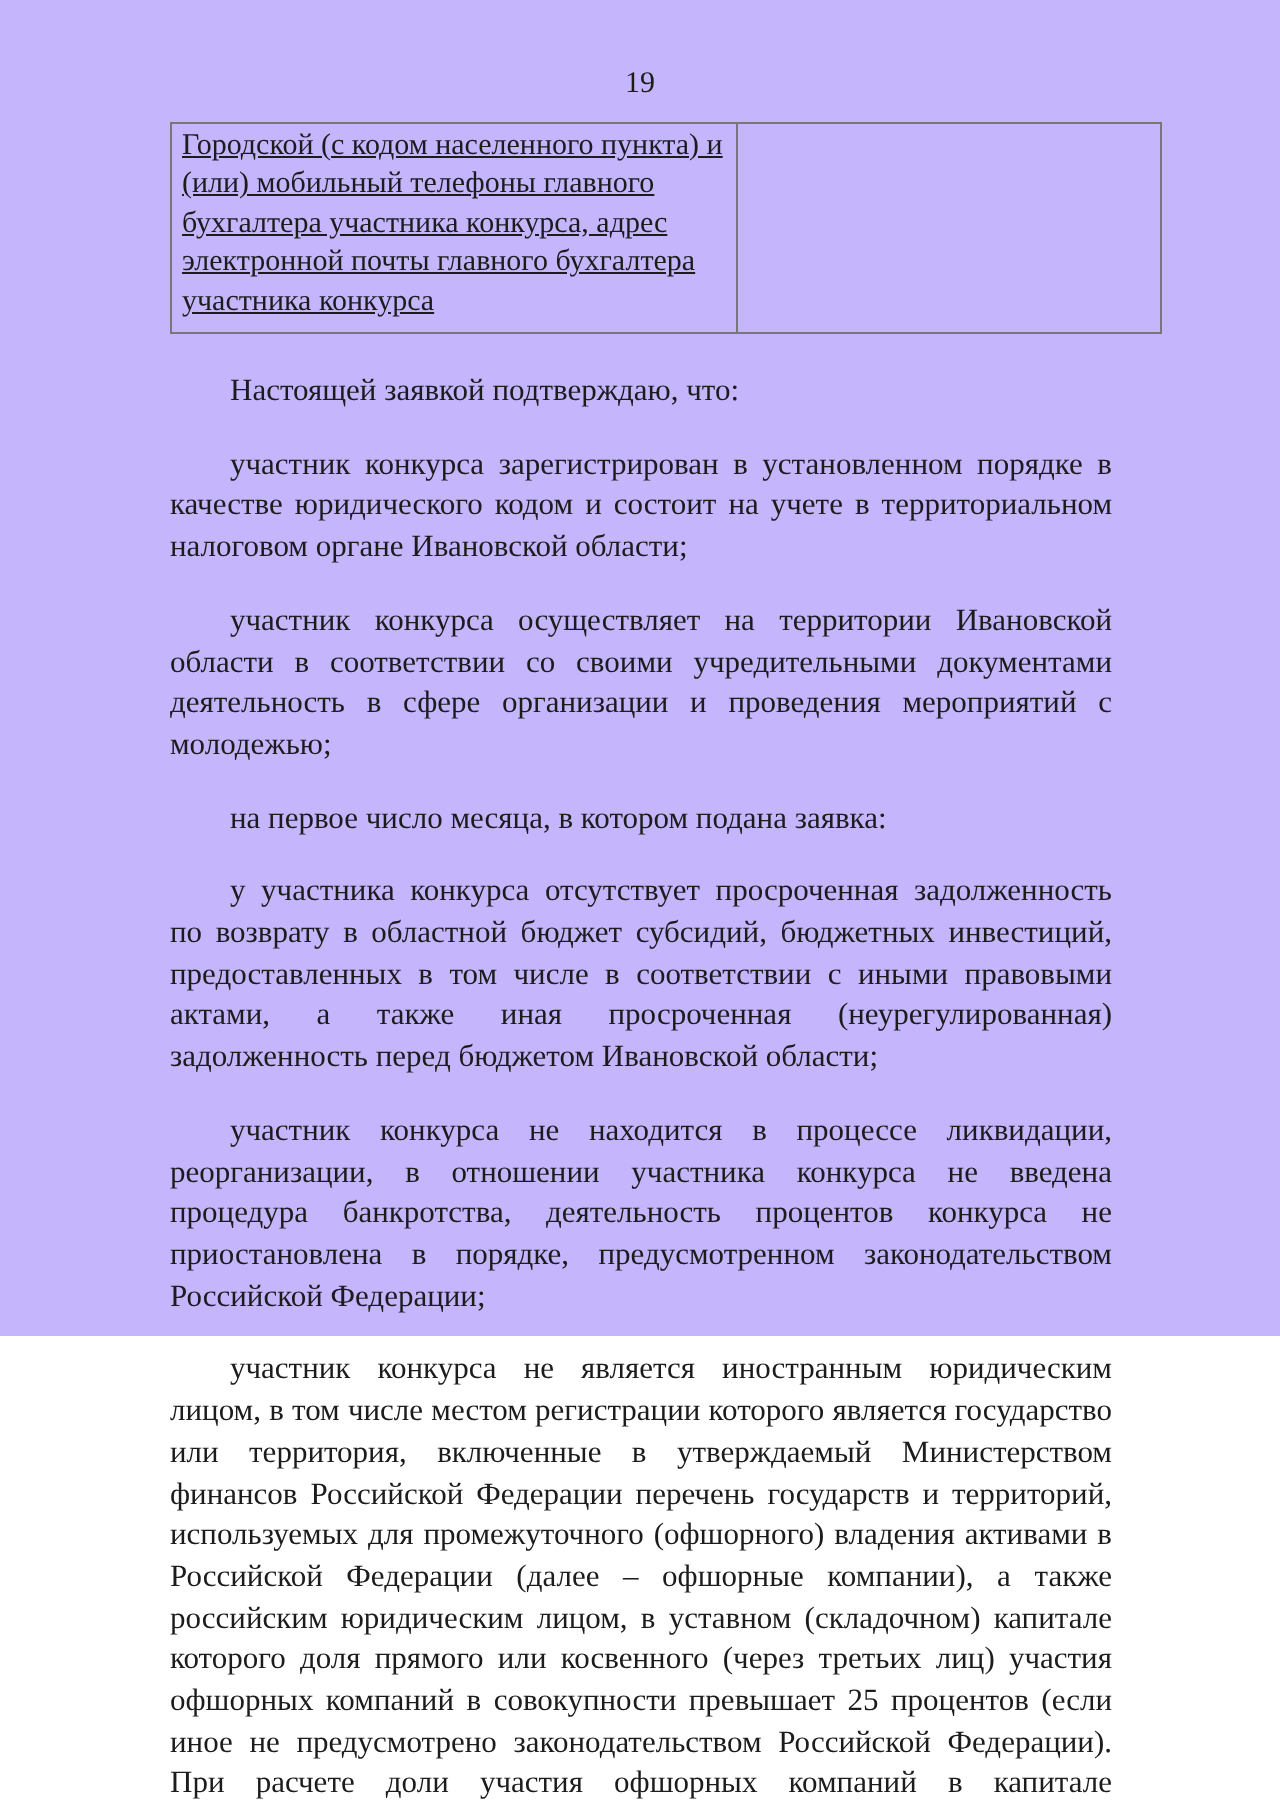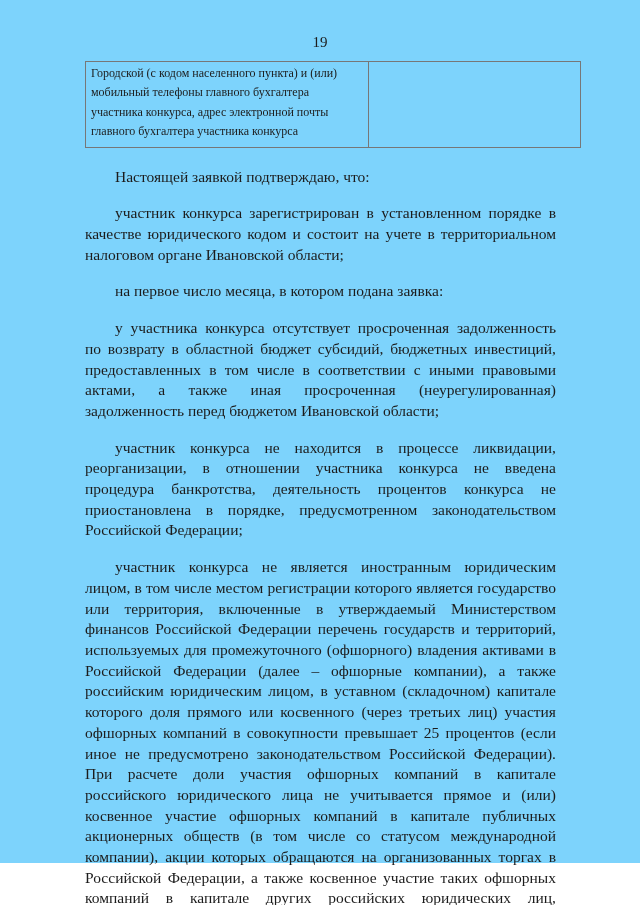--- a/index.html
+++ b/index.html
@@ -10,42 +10,43 @@
   body {
     width: 640px;
     height: 905px;
     overflow: hidden;
     font-family: "Liberation Serif", "DejaVu Serif", serif;
     color: #1c1c1c;
   }
   .page {
     position: relative;
     width: 640px;
-    height: 863px;
-    background: #7dd3fc;
+    height: 668px;
+    background: #c4b5fd;
   }
   .page-number {
     padding-top: 33px;
     width: 640px;
     text-align: center;
     font-size: 15px;
     line-height: 19px;
   }
   .doc-table {
     margin: 9px 0 0 85px;
     width: 495px;
     border-collapse: collapse;
     table-layout: fixed;
   }
   .doc-table td {
     border: 1px solid #777777;
     vertical-align: top;
     padding: 2px 6px 5px 5px;
-    font-size: 12px;
+    font-size: 15px;
     line-height: 19.4px;
+    text-decoration: underline;
   }
   .doc-table .label-col { width: 283px; }
   .doc-table .value-col { width: 212px; }
   .body-text {
     margin: 19px 0 0 69px;
     width: 503px;
     font-size: 15.5px;
     line-height: 20.7px;
     text-align: justify;
   }
@@ -70,19 +71,20 @@
       <tr>
         <td>Городской (с кодом населенного пункта) и (или) мобильный телефоны главного бухгалтера участника конкурса, адрес электронной почты главного бухгалтера участника конкурса</td>
         <td></td>
       </tr>
     </tbody>
   </table>
 
   <div class="body-text">
     <p>Настоящей заявкой подтверждаю, что:</p>
     <p>участник конкурса зарегистрирован в установленном порядке в качестве юридического кодом и состоит на учете в территориальном налоговом органе Ивановской области;</p>
+    <p>участник конкурса осуществляет на территории Ивановской области в соответствии со своими учредительными документами деятельность в сфере организации и проведения мероприятий с молодежью;</p>
     <p>на первое число месяца, в котором подана заявка:</p>
     <p>у участника конкурса отсутствует просроченная задолженность по возврату в областной бюджет субсидий, бюджетных инвестиций, предоставленных в том числе в соответствии с иными правовыми актами, а также иная просроченная (неурегулированная) задолженность перед бюджетом Ивановской области;</p>
     <p>участник конкурса не находится в процессе ликвидации, реорганизации, в отношении участника конкурса не введена процедура банкротства, деятельность процентов конкурса не приостановлена в порядке, предусмотренном законодательством Российской Федерации;</p>
     <p>участник конкурса не является иностранным юридическим лицом, в том числе местом регистрации которого является государство или территория, включенные в утверждаемый Министерством финансов Российской Федерации перечень государств и территорий, используемых для промежуточного (офшорного) владения активами в Российской Федерации (далее – офшорные компании), а также российским юридическим лицом, в уставном (складочном) капитале которого доля прямого или косвенного (через третьих лиц) участия офшорных компаний в совокупности превышает 25 процентов (если иное не предусмотрено законодательством Российской Федерации). При расчете доли участия офшорных компаний в капитале российского юридического лица не учитывается прямое и (или) косвенное участие офшорных компаний в капитале публичных акционерных обществ (в том числе со статусом международной компании), акции которых обращаются на организованных торгах в Российской Федерации, а также косвенное участие таких офшорных компаний в капитале других российских юридических лиц, реализованное через участие в капитале указанных публичных акционерных обществ;</p>
   </div>
 
 </div>
 
 </body></html>

